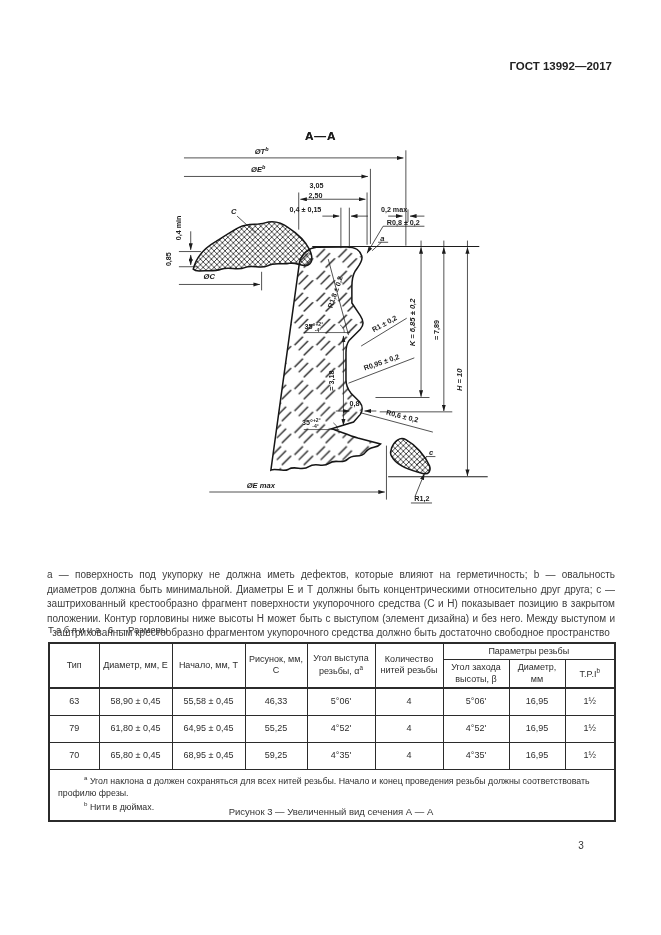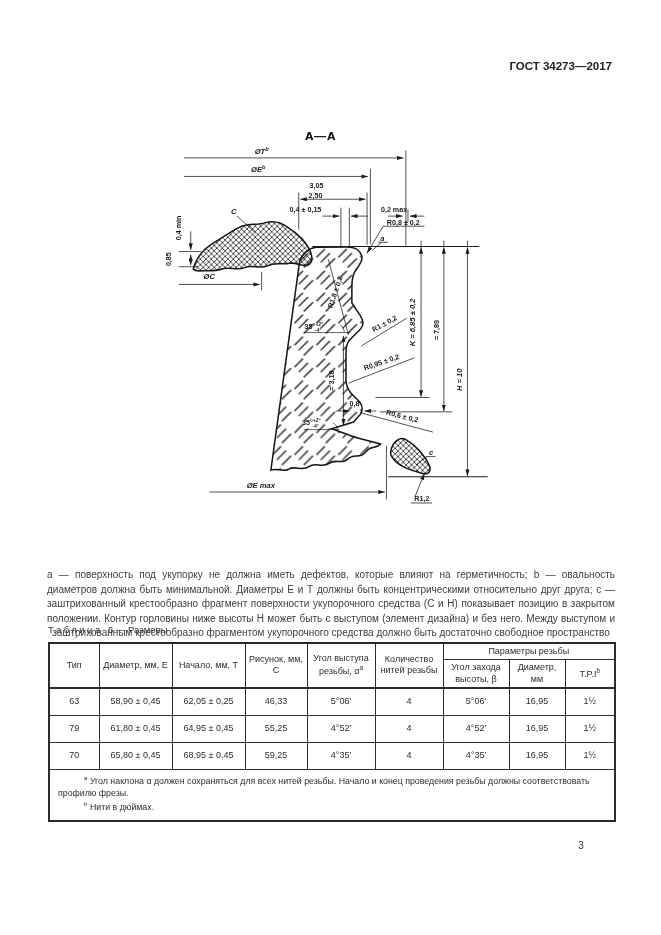--- a/index.html
+++ b/index.html
@@ -36,21 +36,21 @@
   .fig-caption{position:absolute;left:48px;top:806px;width:566px;text-align:center;
     font-size:9.5px;color:#333;}
   .page-num{position:absolute;left:566px;top:840px;width:30px;text-align:center;
     font-size:10px;color:#333;}
 </style>
 </head>
 <body>
 
 <div class="page">
 
-  <div class="std-header">ГОСТ 34273—2017</div>
+  <div class="std-header">ГОСТ 13992—2017</div>
 
   <div class="fig-wrap">
   <svg width="410" height="475" viewBox="130 88 410 563">
     <defs>
       <pattern id="xh" width="6.5" height="6.5" patternUnits="userSpaceOnUse">
         <path d="M0,0 L6.5,6.5 M6.5,0 L0,6.5" stroke="#161616" stroke-width="0.9" fill="none"></path>
       </pattern>
       <pattern id="gh" width="26" height="26" patternUnits="userSpaceOnUse">
         <path d="M1,11 L11,1 M6,17 L17,6 M12,23 L23,12" stroke="#1e1e1e" stroke-width="1.6" fill="none"></path>
       </pattern>
@@ -202,21 +202,21 @@
       <tr>
         <th><span>Угол захода высоты, β</span></th>
         <th>Диаметр, мм</th>
         <th><span>T.P.I</span><sup class="it">b</sup></th>
       </tr>
     </thead>
     <tbody>
       <tr>
         <td>63</td>
         <td>58,90 ± 0,45</td>
-        <td>62,05 ± 0,25</td>
+        <td>55,58 ± 0,45</td>
         <td>46,33</td>
         <td>5°06'</td>
         <td>4</td>
         <td>5°06'</td>
         <td>16,95</td>
         <td>1½</td>
       </tr>
       <tr>
         <td>79</td>
         <td>61,80 ± 0,45</td>
@@ -241,16 +241,17 @@
       </tr>
       <tr>
         <td colspan="9" class="tfoot-cell">
           <p><sup class="it">a</sup> <span>Угол наклона α должен сохраняться для всех нитей резьбы. Начало и конец проведения резьбы должны соответствовать профилю фрезы.</span></p>
           <p><sup class="it">b</sup> <span>Нити в дюймах.</span></p>
         </td>
       </tr>
     </tbody>
   </table>
 
+  <div class="fig-caption">Рисунок 3 — Увеличенный вид сечения А — А</div>
 
   <div class="page-num">3</div>
 
 </div>
 
 </body></html>

